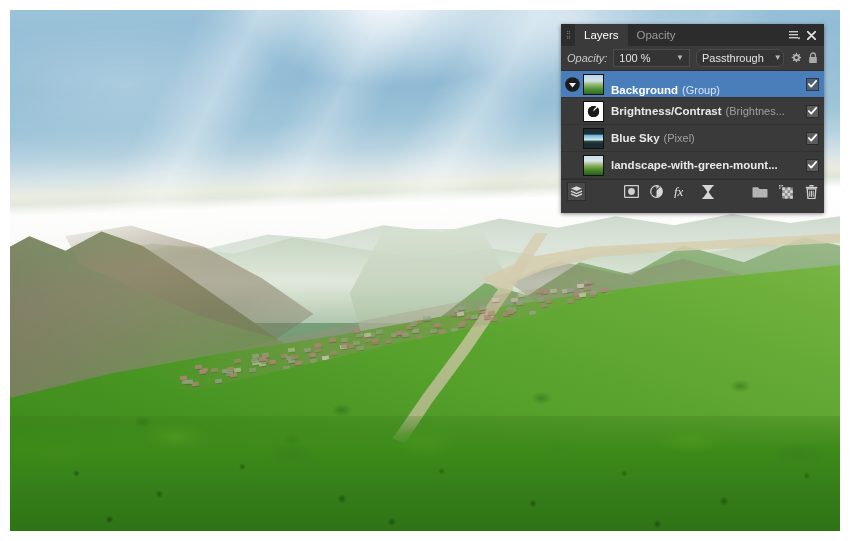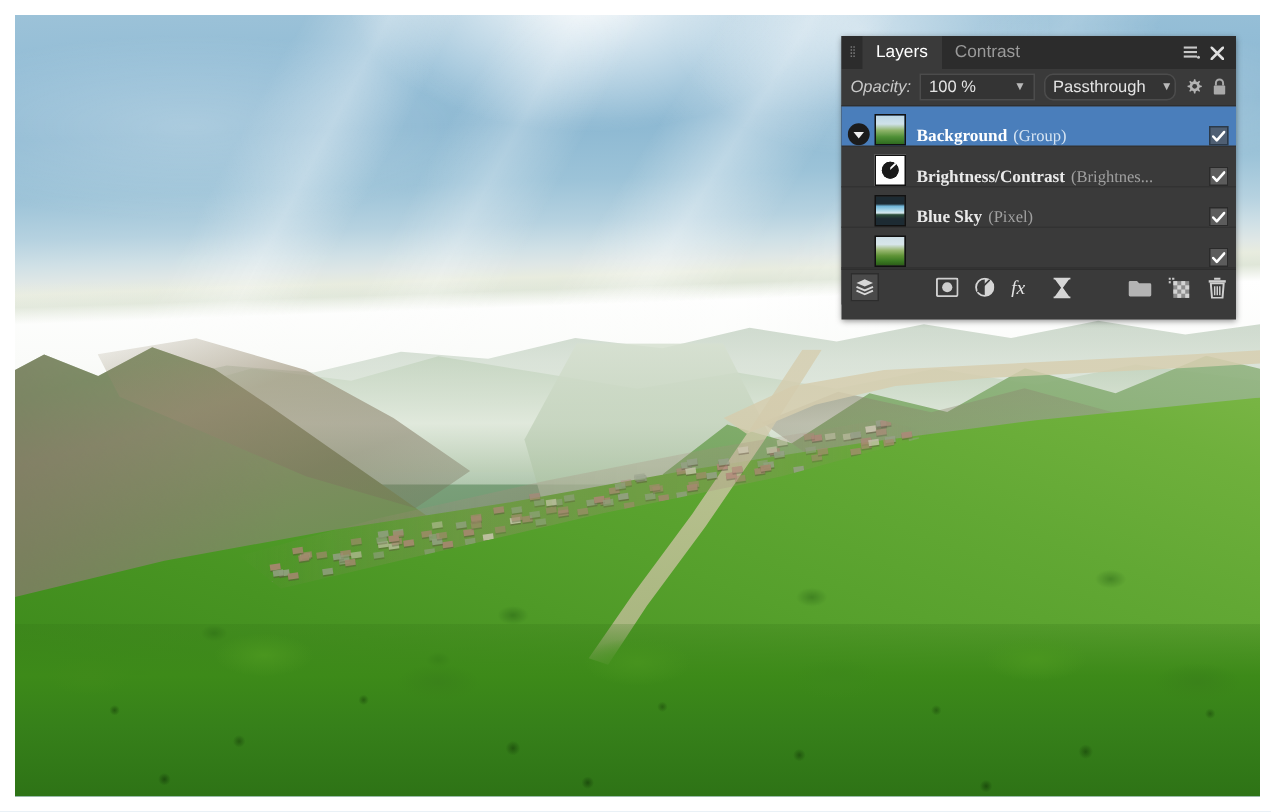--- a/index.html
+++ b/index.html
@@ -236,23 +236,23 @@
   }
   .combo .caret {
     margin-left:auto; padding-left:10px; color:#b9b9b9; font-size:8px; line-height:1;
   }
   #opacity-combo { width: 80px; }
   #blend-combo { width: 88px; border-radius: 6px; }
 
   
   .layerlist { background:#3a3a3a; }
   .row {
-    height: 27px; display:flex; align-items:flex-end;
+    height: 27px; display:flex; align-items:center;
     border-bottom: 1px solid #323232;
-    padding-right: 5px; position:relative;font-family:Liberation Serif, serif;
+    padding-right: 5px; position:relative;
   }
   .row.selected { background:#4a7ebb; }
   .row .disc {
     width: 22px; display:flex; align-items:center; justify-content:center;
     flex: 0 0 22px;
   }
   .row .indent { flex: 0 0 22px; }
   .thumb {
     width: 21px; height: 21px; flex: 0 0 21px;
     border: 1px solid #111; background:#222; margin-right:7px;
@@ -444,21 +444,21 @@
   </div>
 
   <div id="panel">
 
     <div class="tabbar">
       <div class="grip">⁞⁞</div>
       <div class="tab active">
         <span>Layers</span>
       </div>
       <div class="tab">
-        <span>Contrast</span>
+        <span>Opacity</span>
       </div>
       <div class="tabbar-right">
         <span class="ico">
           <svg width="11" height="10" viewBox="0 0 11 10">
             <rect x="0" y="1" width="9" height="1.4" fill="#c8c8c8"></rect>
             <rect x="0" y="4" width="9" height="1.4" fill="#c8c8c8"></rect>
             <rect x="0" y="7" width="9" height="1.4" fill="#c8c8c8"></rect>
             <circle cx="10" cy="8.2" r="1" fill="#c8c8c8"></circle>
           </svg>
         </span>
@@ -542,20 +542,23 @@
           </div>
           <div class="chk">
             <svg width="9" height="8" viewBox="0 0 9 8">
               <path d="M0.8 4 L3.2 6.6 L8.2 0.9" fill="none" stroke="#fff" stroke-width="1.7" stroke-linecap="round" stroke-linejoin="round"></path>
             </svg>
           </div>
         </div>
         <div class="row">
           <div class="indent"></div>
           <div class="thumb t-land"></div>
+          <div class="ltext">
+            <span class="lname">landscape-with-green-mount...</span>
+          </div>
           <div class="chk">
             <svg width="9" height="8" viewBox="0 0 9 8">
               <path d="M0.8 4 L3.2 6.6 L8.2 0.9" fill="none" stroke="#fff" stroke-width="1.7" stroke-linecap="round" stroke-linejoin="round"></path>
             </svg>
           </div>
         </div>
       </div>
 
     <div class="toolbar">
       <div class="tb-left">

